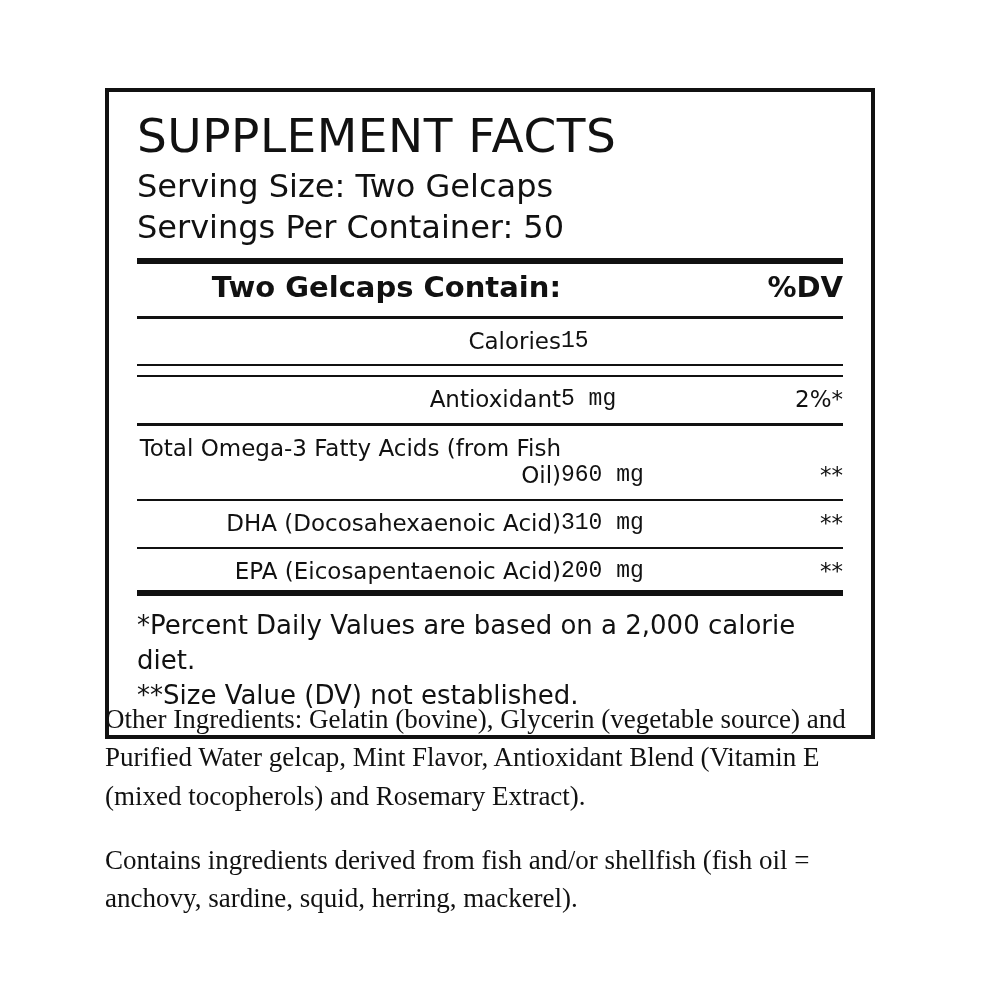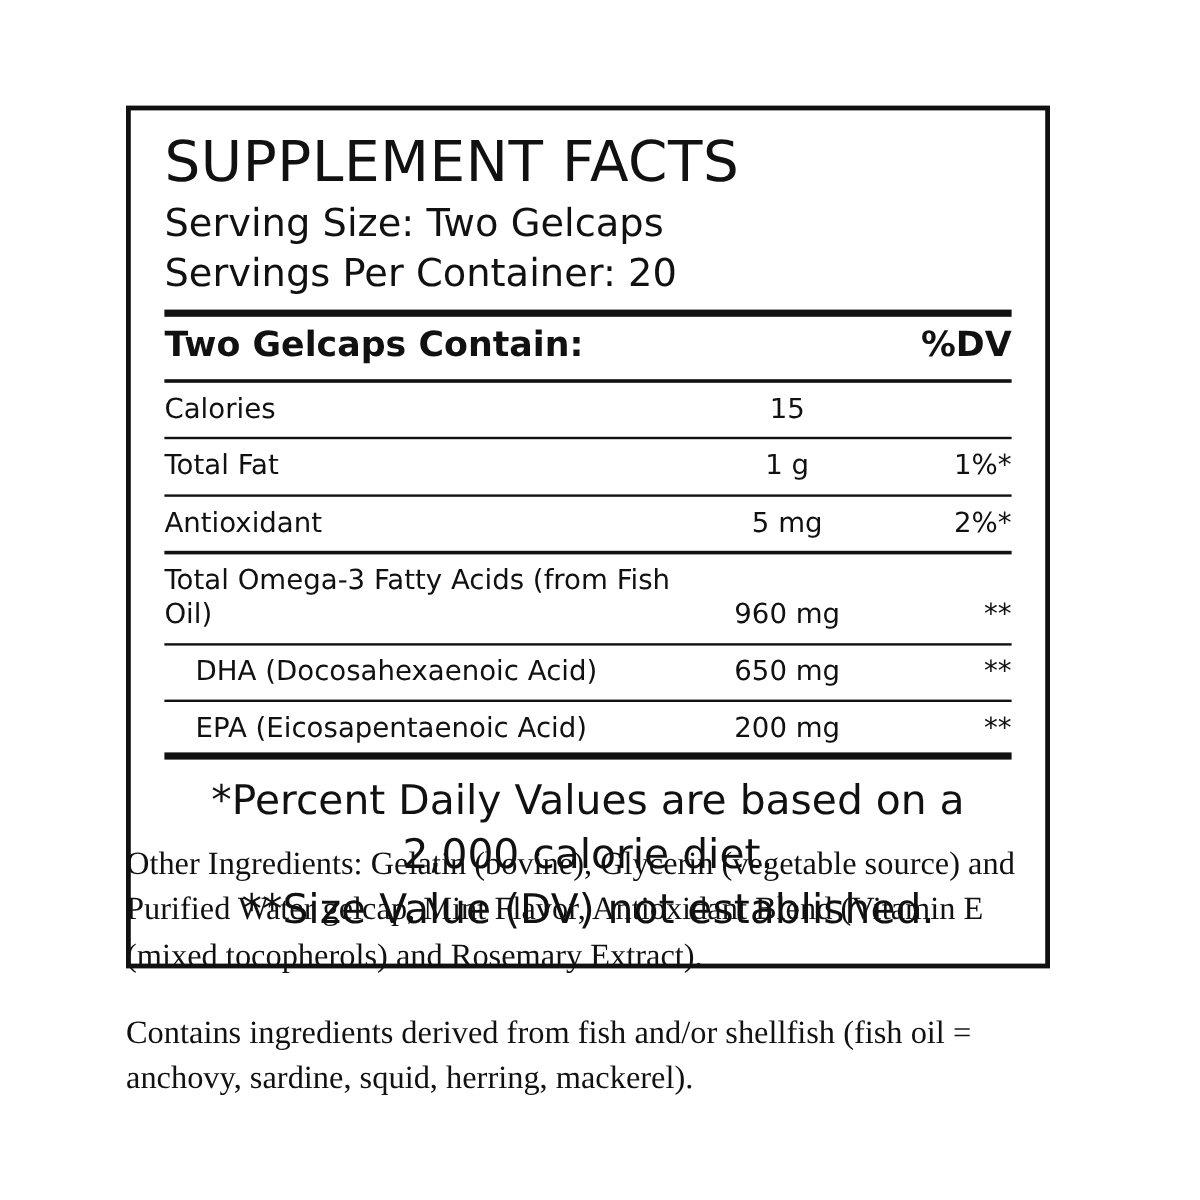--- a/index.html
+++ b/index.html
@@ -63,45 +63,44 @@
     border-collapse: collapse;
     table-layout: fixed;
   }
   table.facts td {
     padding: 4px 0 5px 0;
     font-size: 23px;
     line-height: 1.2;
     vertical-align: bottom;
     border: 0;
   }
-  td.name  { text-align: left; }
-  td.amt   { text-align: center; padding-right: 4px; width: 190px; white-space: nowrap;}
+  td.name  { text-align: right; }
+  td.amt   { text-align: left; padding-right: 4px; width: 190px; white-space: nowrap; font-family: Liberation Mono, monospace;}
   td.dv    { text-align: right; width: 92px; white-space: nowrap;}
 
   tr.head td {
     font-weight: bold;
     font-size: 29px;
     padding-bottom: 7px;
     padding-top: 6px;
   }
   tr.sub td.name { padding-left: 26px; }
 
   .sep td { padding: 0; height: 0; }
   .sep hr {
     border: 0;
     border-top: 2px solid #111111;
     margin: 0;
   }
   .sep-strong hr { border-top: 3px solid #111111; }
 
   .footnote {
-    font-size: 34px;
+    font-size: 26px;
     line-height: 1.34;
     padding-top: 12px;
-    text-align: center;
   }
 
   
   .below {
     position: absolute;
     left: 105px;
     top: 700px;
     width: 790px;
     font-family: Liberation Serif, serif;
   }
@@ -114,21 +113,21 @@
 </head>
 <body>
 
 <div class="page">
 
   <div class="panel">
 
     <div class="sf-title">SUPPLEMENT FACTS</div>
 
     <div class="serving-line">Serving Size: Two Gelcaps</div>
-    <div class="serving-line">Servings Per Container: 20</div>
+    <div class="serving-line">Servings Per Container: 50</div>
 
     <div class="rule-thick"></div>
 
     <table class="facts">
       <tbody>
         <tr class="head">
           <td class="name">Two Gelcaps Contain:</td>
           <td class="amt"></td>
           <td class="dv">%DV</td>
         </tr>
@@ -143,25 +142,20 @@
           <td class="name">Calories</td>
           <td class="amt">15</td>
           <td class="dv"></td>
         </tr>
         <tr class="sep">
             <td colspan="3">
               <hr>
             </td>
           </tr>
 
-        <tr>
-          <td class="name">Total Fat</td>
-          <td class="amt">1 g</td>
-          <td class="dv">1%*</td>
-        </tr>
         <tr class="sep">
             <td colspan="3">
               <hr>
             </td>
           </tr>
 
         <tr>
           <td class="name">Antioxidant</td>
           <td class="amt">5 mg</td>
           <td class="dv">2%*</td>
@@ -178,21 +172,21 @@
           <td class="dv">**</td>
         </tr>
         <tr class="sep">
             <td colspan="3">
               <hr>
             </td>
           </tr>
 
         <tr class="sub">
           <td class="name">DHA (Docosahexaenoic Acid)</td>
-          <td class="amt">650 mg</td>
+          <td class="amt">310 mg</td>
           <td class="dv">**</td>
         </tr>
         <tr class="sep">
             <td colspan="3">
               <hr>
             </td>
           </tr>
 
         <tr class="sub">
           <td class="name">EPA (Eicosapentaenoic Acid)</td>

